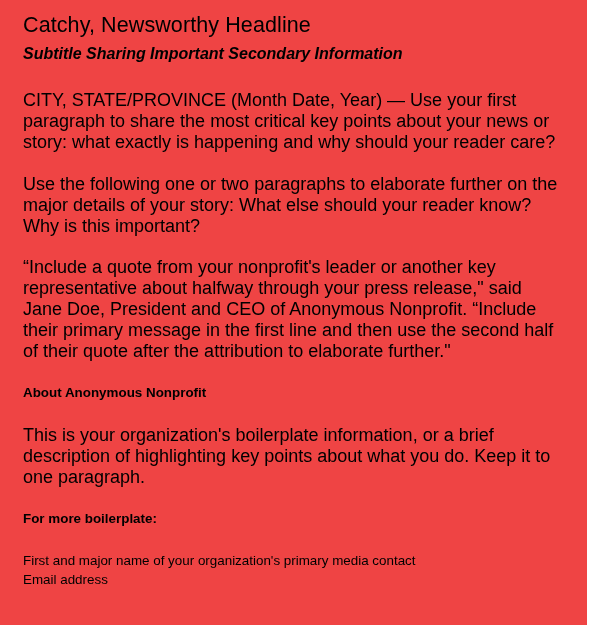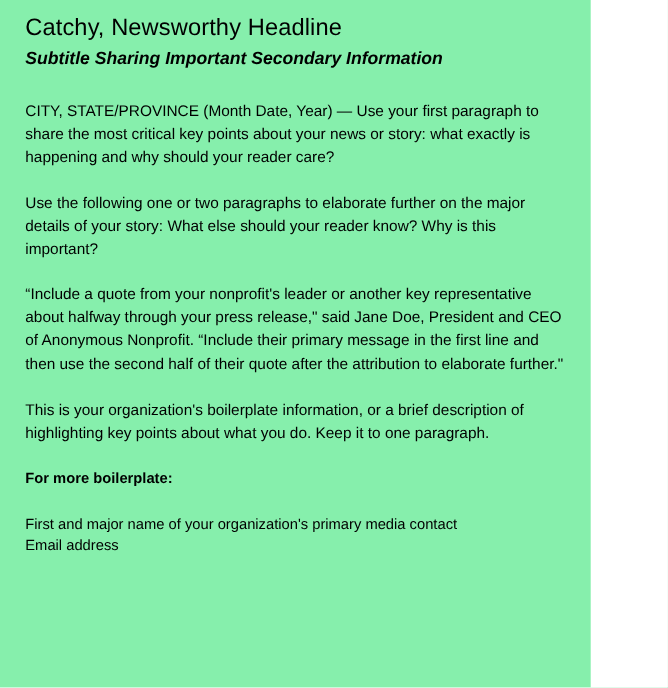--- a/index.html
+++ b/index.html
@@ -9,42 +9,42 @@
   }
   body {
     width: 607px;
     height: 625px;
     font-family: "Liberation Sans", sans-serif;
     color: #000000;
     -webkit-font-smoothing: antialiased;
   }
   .page {
     box-sizing: border-box;
-    width: 537px;
+    width: 587px;
     height: 625px;
     padding: 12px 24px 0 23px;
-    background: #86efac;
+    background: #ef4444;
     overflow: hidden;
   }
   .headline {
     font-size: 21.5px;
     font-weight: 400;
     line-height: 27px;
     letter-spacing: 0.1px;
     margin: 0 0 4px 0;
   }
   .subtitle {
     font-size: 16px;
     font-weight: 700;
     font-style: italic;
     line-height: 21px;
     margin: 0 0 26px 0;
   }
   .body-text {
-    font-size: 14px;
+    font-size: 18px;
     font-weight: 400;
     line-height: 20.9px;
     margin: 0 0 21px 0;
     max-width: 562px;
     text-align: left;
   }
   .body-text:last-child {
     margin-bottom: 0;
   }
   .gap-before {
@@ -78,20 +78,21 @@
   <h2 class="subtitle">Subtitle Sharing Important Secondary Information</h2>
 
   <p class="body-text">CITY, STATE/PROVINCE (Month Date, Year) — Use your first paragraph to share the most critical key points about your news or story: what exactly is happening and why should your reader care?</p>
 
   <p class="body-text">Use the following one or two paragraphs to elaborate further on the major details of your story: What else should your reader know? Why is this important?</p>
 
   <p class="body-text">“Include a quote from your nonprofit's leader or another key representative about halfway through your press release," said Jane Doe, President and CEO of Anonymous Nonprofit. “Include their primary message in the first line and then use the second half of their quote after the attribution to elaborate further."</p>
 
 
 
+  <h3 class="section-heading gap-before">About Anonymous Nonprofit</h3>
 
   <p class="body-text">This is your organization's boilerplate information, or a brief description of highlighting key points about what you do. Keep it to one paragraph.</p>
 
   <h3 class="section-heading">For more boilerplate:</h3>
 
   <ul class="contact-list">
     <li>First and major name of your organization's primary media contact</li>
     <li>Email address</li>
 
   </ul>

